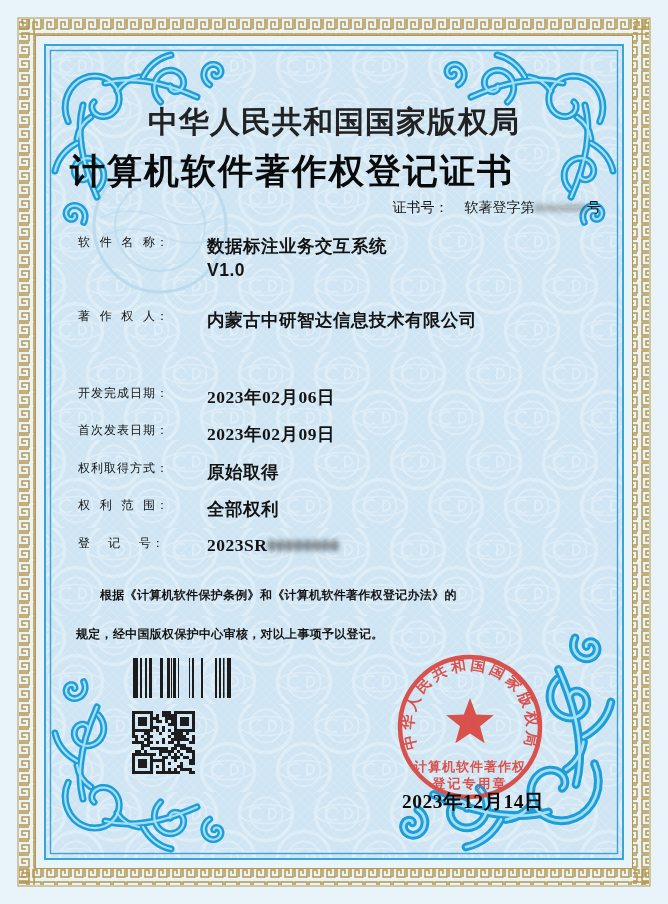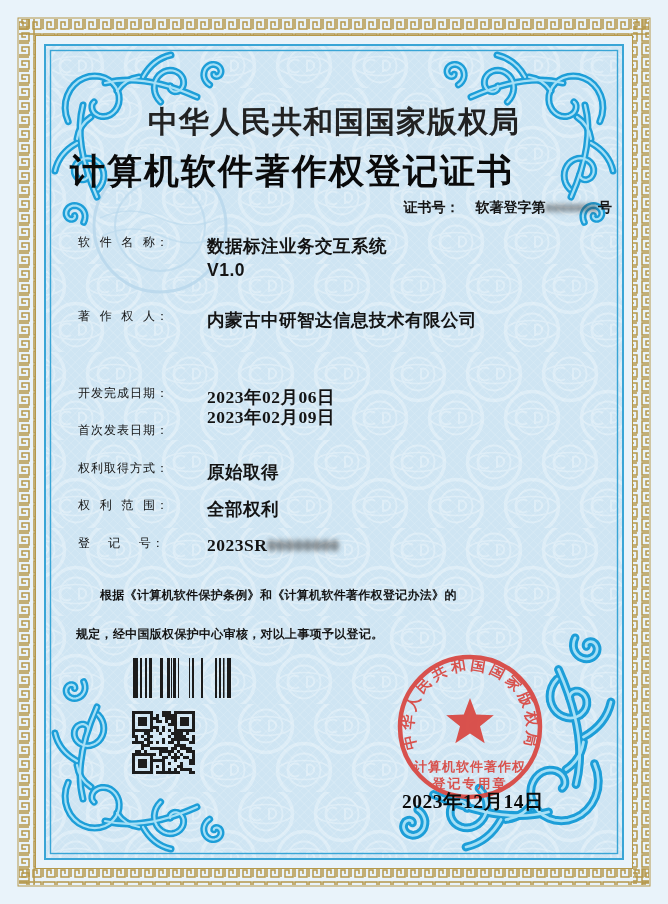--- a/index.html
+++ b/index.html
@@ -20,21 +20,21 @@
   .txt{position:absolute;white-space:nowrap;}
   .title1{
     left:0;top:102px;width:668px;text-align:center;
     font-family:"Liberation Serif",serif;font-size:30px;font-weight:600;
     letter-spacing:1px;color:#222;
   }
   .title2{
     left:0;top:148px;width:584px;text-align:center;
     font-size:35px;font-weight:700;letter-spacing:2px;color:#0a0a0a;
   }
-  .certline{right:56px;top:199px;font-size:14px;font-weight:700;}
+  .certline{right:67px;top:199px;font-size:14px;font-weight:400;}
   .certline .gap{display:inline-block;width:16px;}
   .mask{
     display:inline-block;filter:blur(2.4px);color:#3a3a3a;
     font-family:"Liberation Serif",serif;letter-spacing:1px;
   }
   .lbl{left:78px;font-size:12px;font-weight:400;white-space:pre;letter-spacing:1px;}
   .val{left:207px;font-size:17.5px;font-weight:700;letter-spacing:0.5px;}
   .serifval{font-family:"Liberation Serif",serif;text-align:center;}
   .stmt{
     left:76px;width:527px;font-size:12px;font-weight:700;
@@ -206,21 +206,21 @@
   <span class="txt val" style="top:234px">数据标注业务交互系统</span>
   <span class="txt val" style="top:260px">V1.0</span>
 
   <span class="txt lbl" style="top:308px">著  作  权  人：</span>
   <span class="txt val" style="top:308px">内蒙古中研智达信息技术有限公司</span>
 
   <span class="txt lbl" style="top:385px">开发完成日期：</span>
   <span class="txt val serifval" style="top:385px">2023年02月06日</span>
 
   <span class="txt lbl" style="top:422px">首次发表日期：</span>
-  <span class="txt val serifval" style="top:405px">2023年02月09日</span>
+  <span class="txt val serifval" style="top:422px">2023年02月09日</span>
 
   <span class="txt lbl" style="top:460px">权利取得方式：</span>
   <span class="txt val" style="top:460px">原始取得</span>
 
   <span class="txt lbl" style="top:497px">权  利  范  围：</span>
   <span class="txt val" style="top:497px">全部权利</span>
 
   <span class="txt lbl" style="top:535px">登    记    号：</span>
   <span class="txt val serifval" style="top:535px"><span>2023SR</span><span class="mask" style="font-size:16px">00000000</span></span>
 

